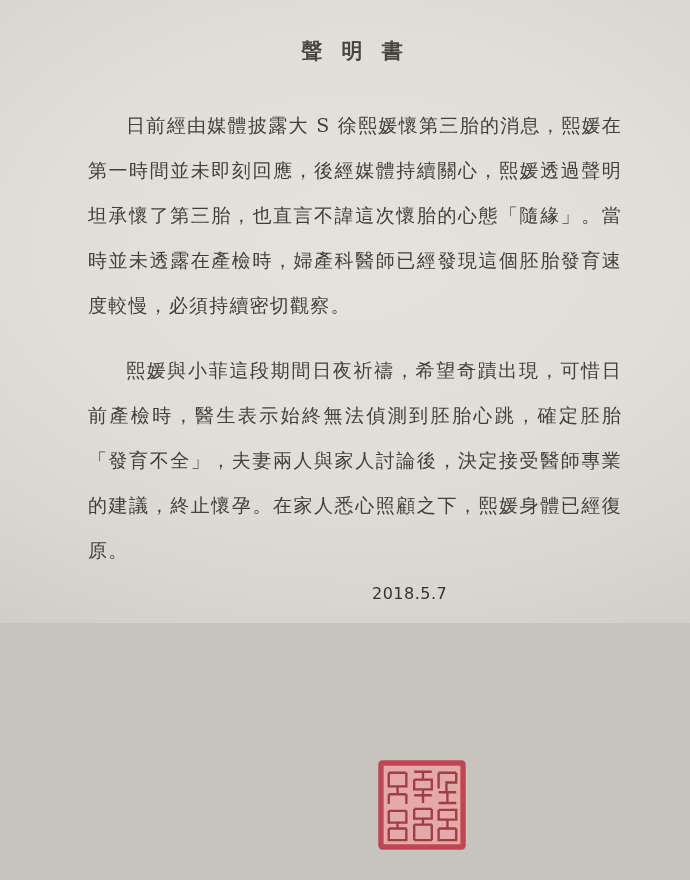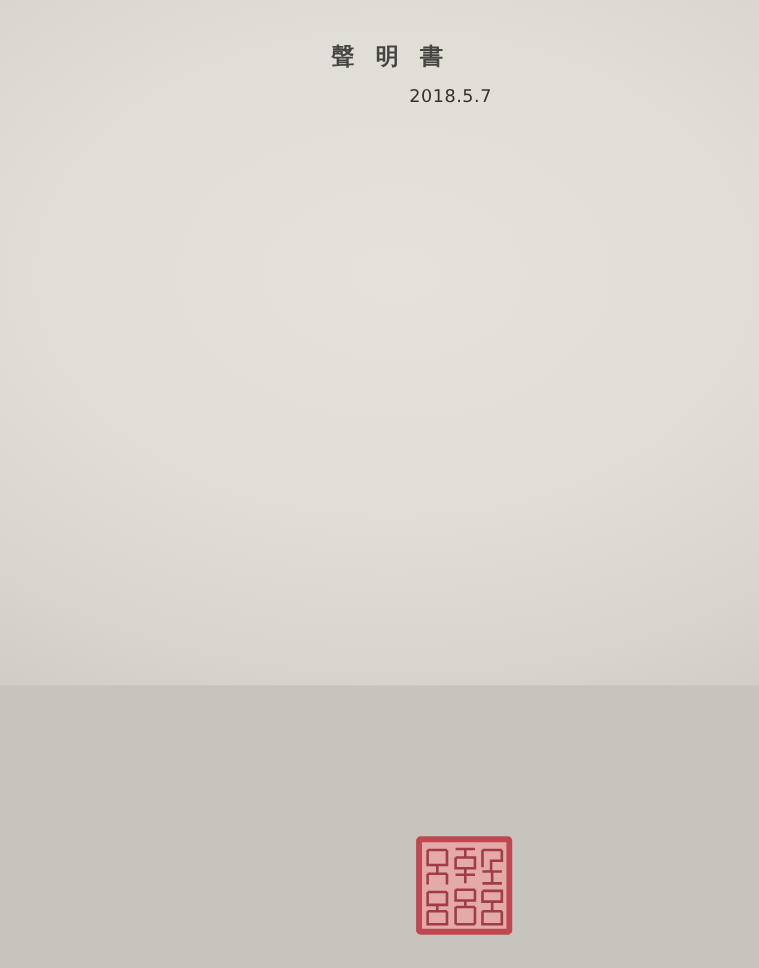--- a/index.html
+++ b/index.html
@@ -44,20 +44,22 @@
     position:absolute;left:378px;top:760px;width:88px;height:90px;
   }
   .seal svg{display:block;width:100%;height:100%;}
 </style>
 </head>
 <body>
 
 <div class="photo">
   <div class="doc-column">
     <h1 class="doc-title">聲 明 書</h1>
+    <p class="doc-p">日前經由媒體披露大 S 徐熙媛懷第三胎的消息，熙媛在第一時間並未即刻回應，後經媒體持續關心，熙媛透過聲明坦承懷了第三胎，也直言不諱這次懷胎的心態「隨緣」。當時並未透露在產檢時，婦產科醫師已經發現這個胚胎發育速度較慢，必須持續密切觀察。</p>
+    <p class="doc-p">熙媛與小菲這段期間日夜祈禱，希望奇蹟出現，可惜日前產檢時，醫生表示始終無法偵測到胚胎心跳，確定胚胎「發育不全」，夫妻兩人與家人討論後，決定接受醫師專業的建議，終止懷孕。在家人悉心照顧之下，熙媛身體已經復原。</p>
     <p class="doc-date">2018.5.7</p>
   </div>
 
   <div class="seal" title="">
     <svg viewBox="0 0 90 92">
       <rect x="3" y="3" width="84" height="86" fill="var(--seal-pad,#e3aaa7)" stroke="var(--seal-border,#bf4752)" stroke-width="5.5" rx="1.5"></rect>
       <g fill="none" stroke="var(--seal-ink,#a03b47)" stroke-width="2.4" stroke-linecap="butt">
 
         <path d="M62 13 H80 M62 13 V29 M80 13 V23 H70 V33 M62 33 H80 M71 33 V44 M62 44 H80"></path>
         <path d="M62 51 H80 V61 H62 V51 M71 61 V70 M62 70 H80 M62 70 V82 H80 V70"></path>

